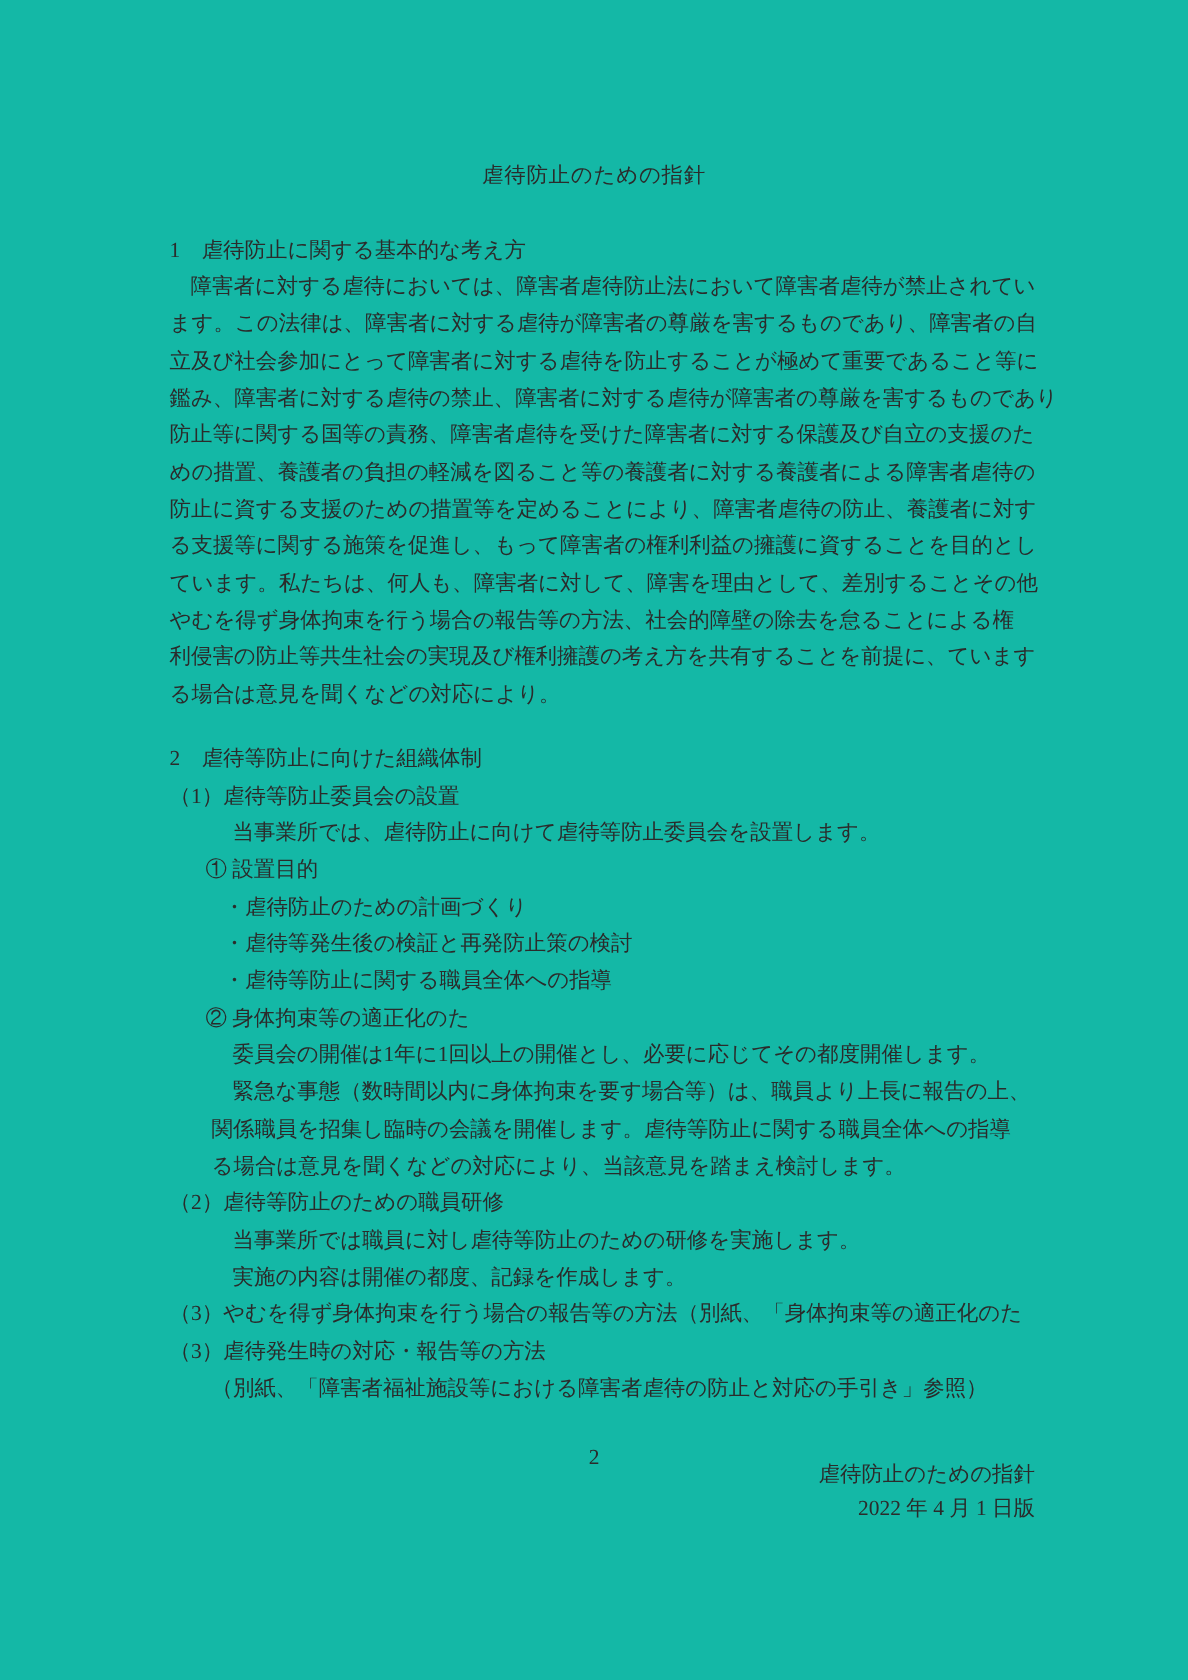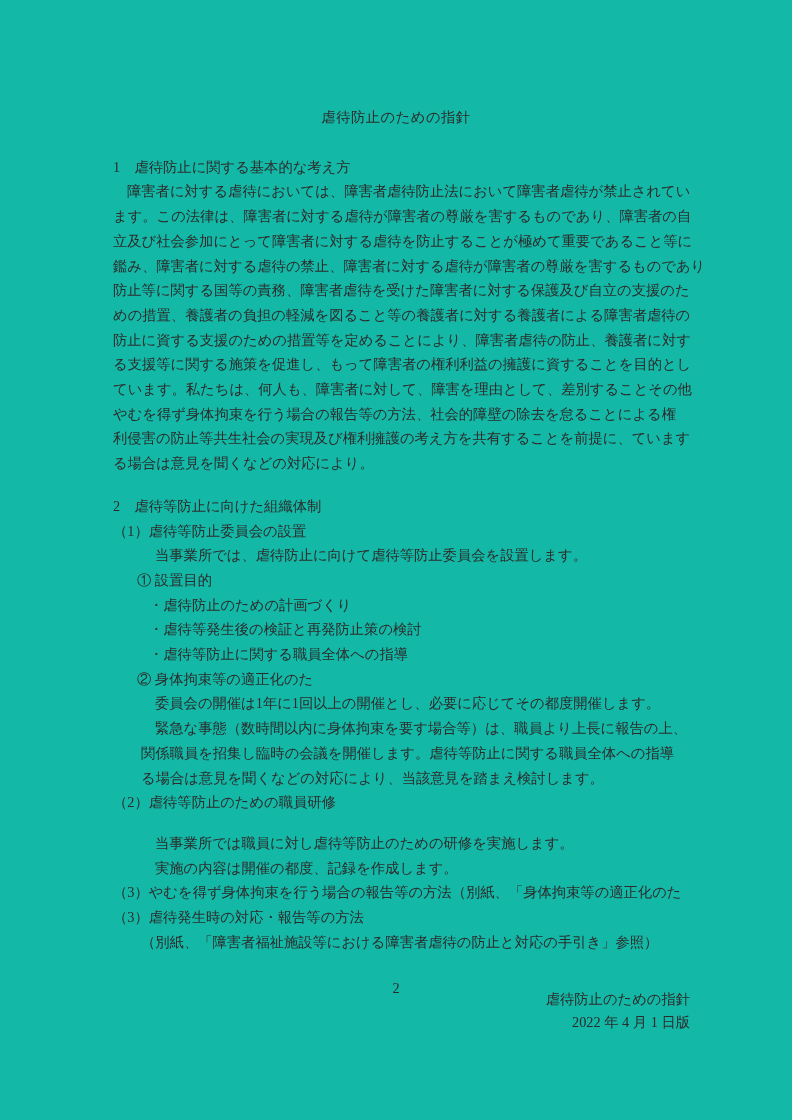--- a/index.html
+++ b/index.html
@@ -69,21 +69,21 @@
       <div class="line" style="padding-left: 24px;">① 設置目的</div>
       <div class="line" style="padding-left: 36px;">・虐待防止のための計画づくり</div>
       <div class="line" style="padding-left: 36px;">・虐待等発生後の検証と再発防止策の検討</div>
       <div class="line" style="padding-left: 36px;">・虐待等防止に関する職員全体への指導</div>
       <div class="line" style="padding-left: 24px;">② 身体拘束等の適正化のた</div>
       <div class="line" style="padding-left: 42px;">委員会の開催は1年に1回以上の開催とし、必要に応じてその都度開催します。</div>
       <div class="line" style="padding-left: 42px;">緊急な事態（数時間以内に身体拘束を要す場合等）は、職員より上長に報告の上、</div>
       <div class="line" style="padding-left: 28px;">関係職員を招集し臨時の会議を開催します。虐待等防止に関する職員全体への指導</div>
       <div class="line" style="padding-left: 28px;">る場合は意見を聞くなどの対応により、当該意見を踏まえ検討します。</div>
       <div class="line">（2）虐待等防止のための職員研修</div>
-      <div class="line" style="padding-left: 42px; margin-top: 16px;">当事業所では職員に対し虐待等防止のための研修を実施します。</div>
+      <div class="line" style="padding-left: 42px;">当事業所では職員に対し虐待等防止のための研修を実施します。</div>
       <div class="line" style="padding-left: 42px;">実施の内容は開催の都度、記録を作成します。</div>
       <div class="line">（3）やむを得ず身体拘束を行う場合の報告等の方法（別紙、「身体拘束等の適正化のた</div>
       <div class="line">（3）虐待発生時の対応・報告等の方法</div>
       <div class="line" style="padding-left: 28px;">（別紙、「障害者福祉施設等における障害者虐待の防止と対応の手引き」参照）</div>
     </div>
 
   <div class="page-number">2</div>
 
   <div class="footer-right">
     <div>虐待防止のための指針</div>

